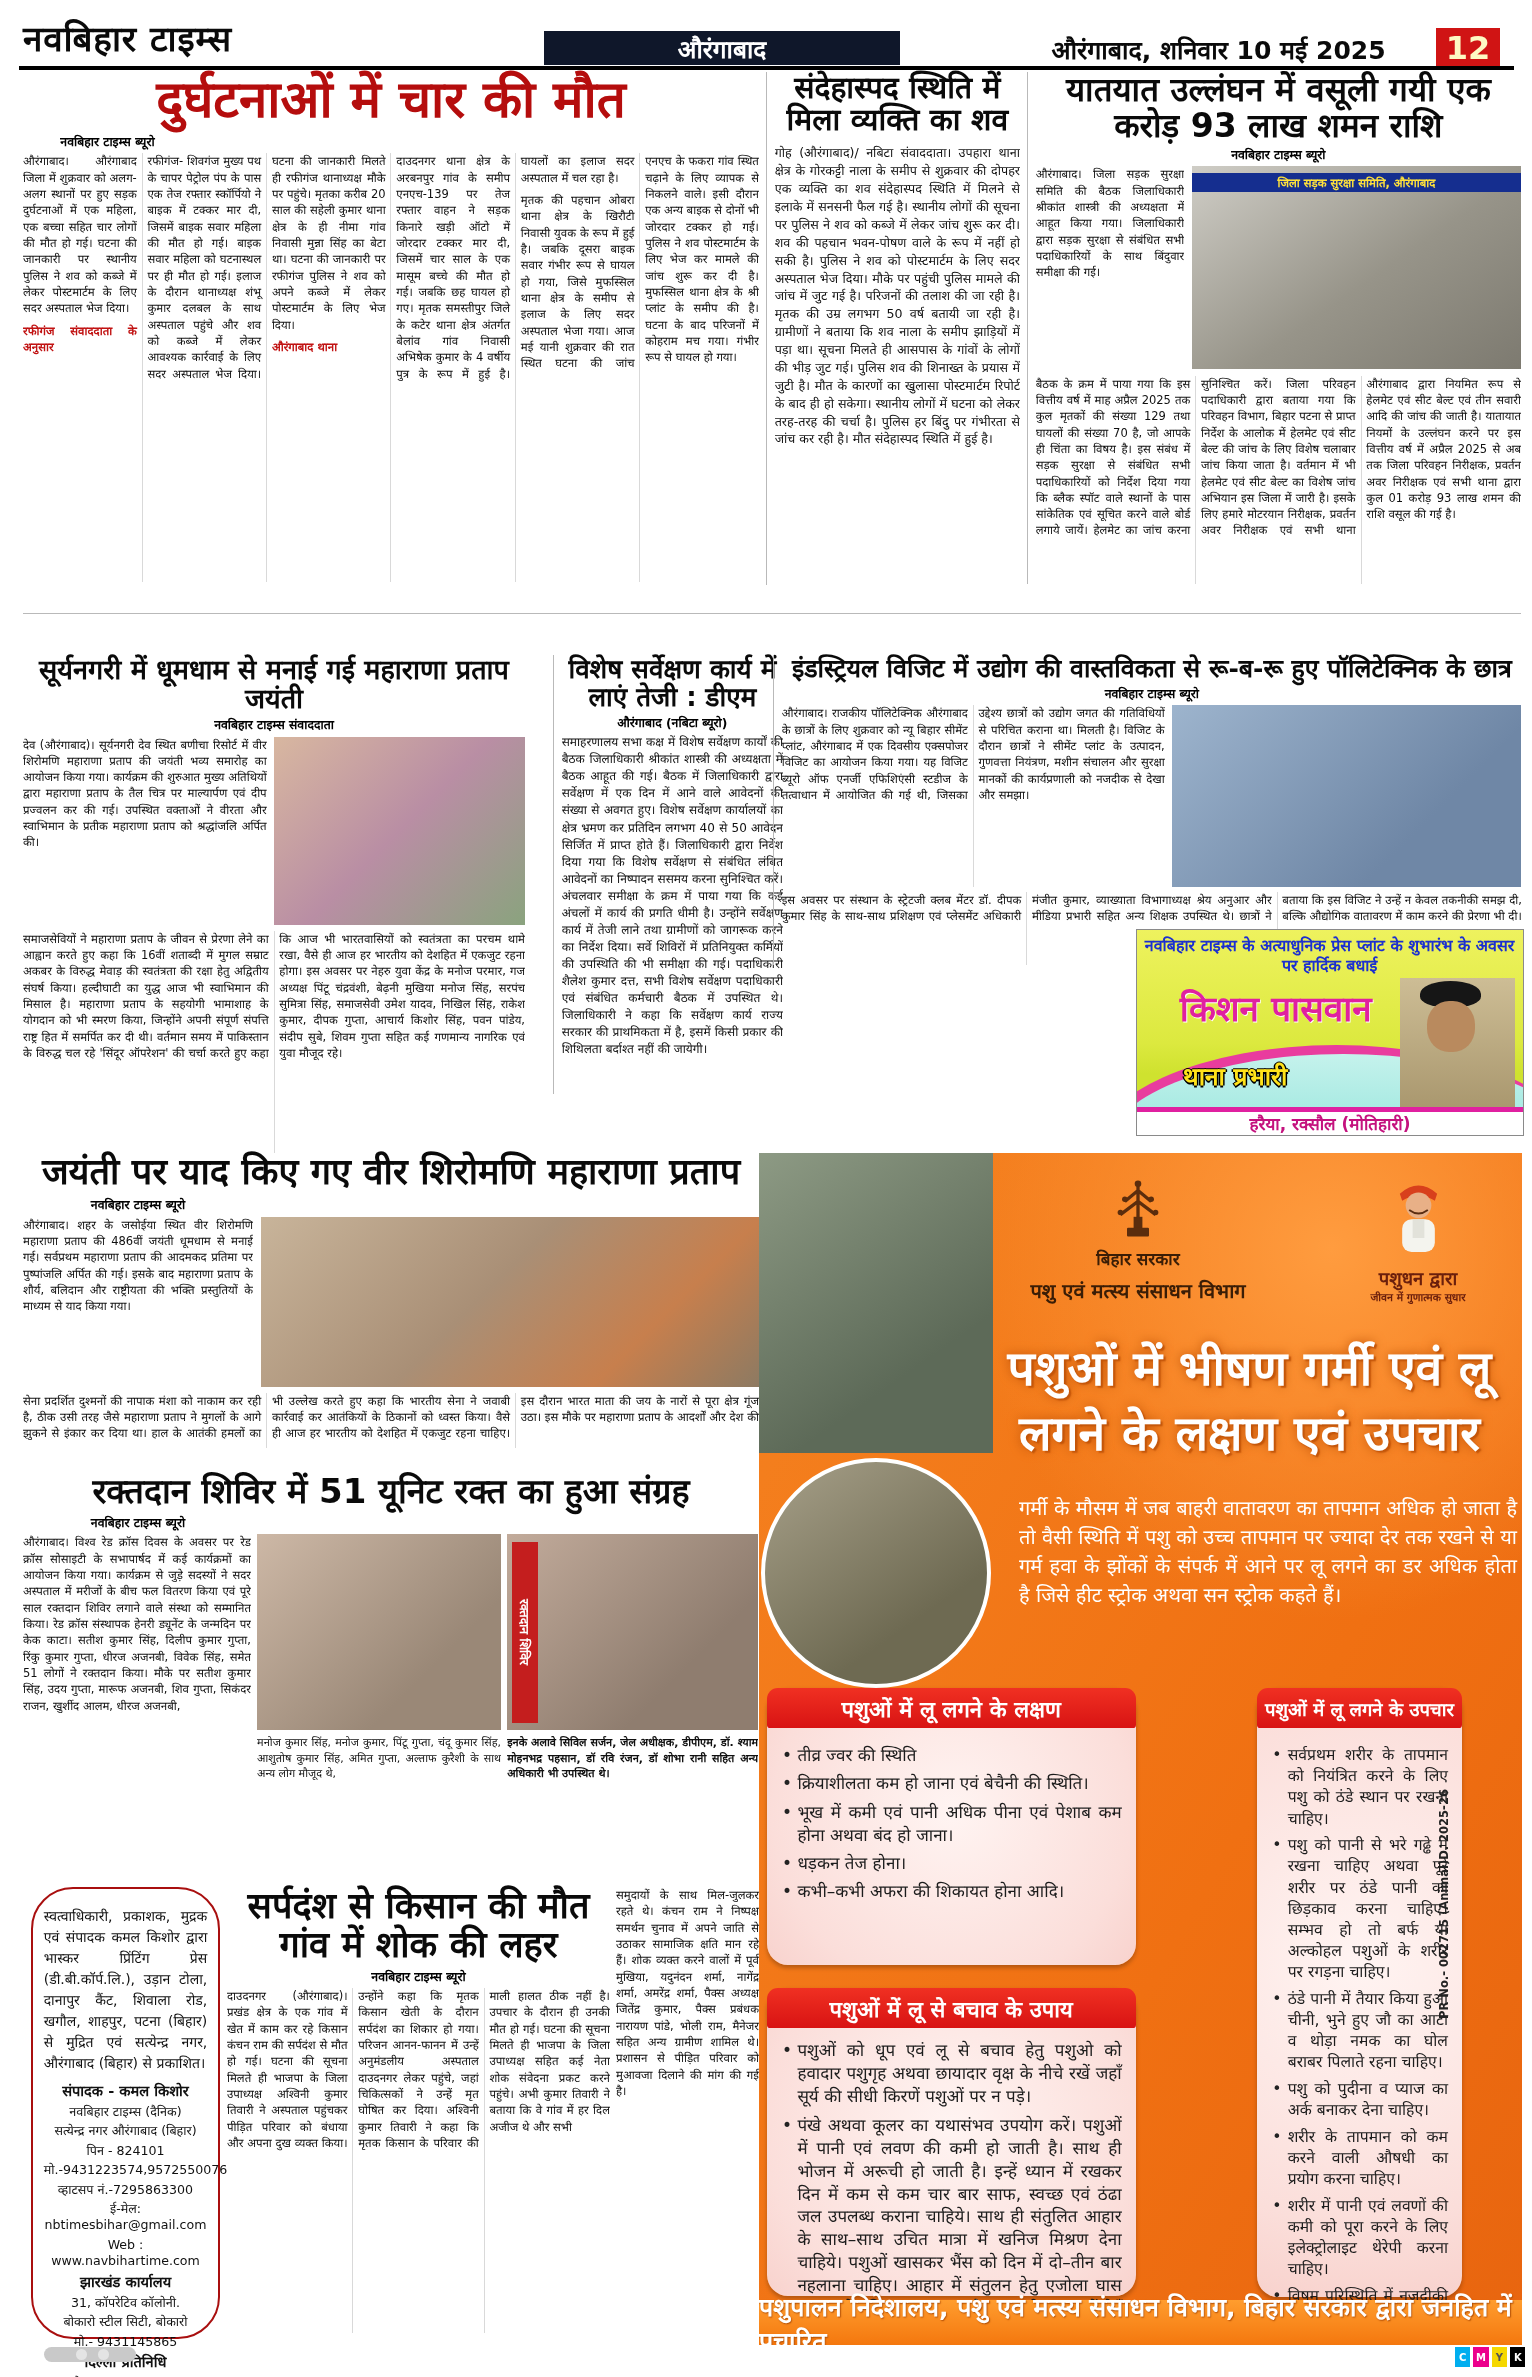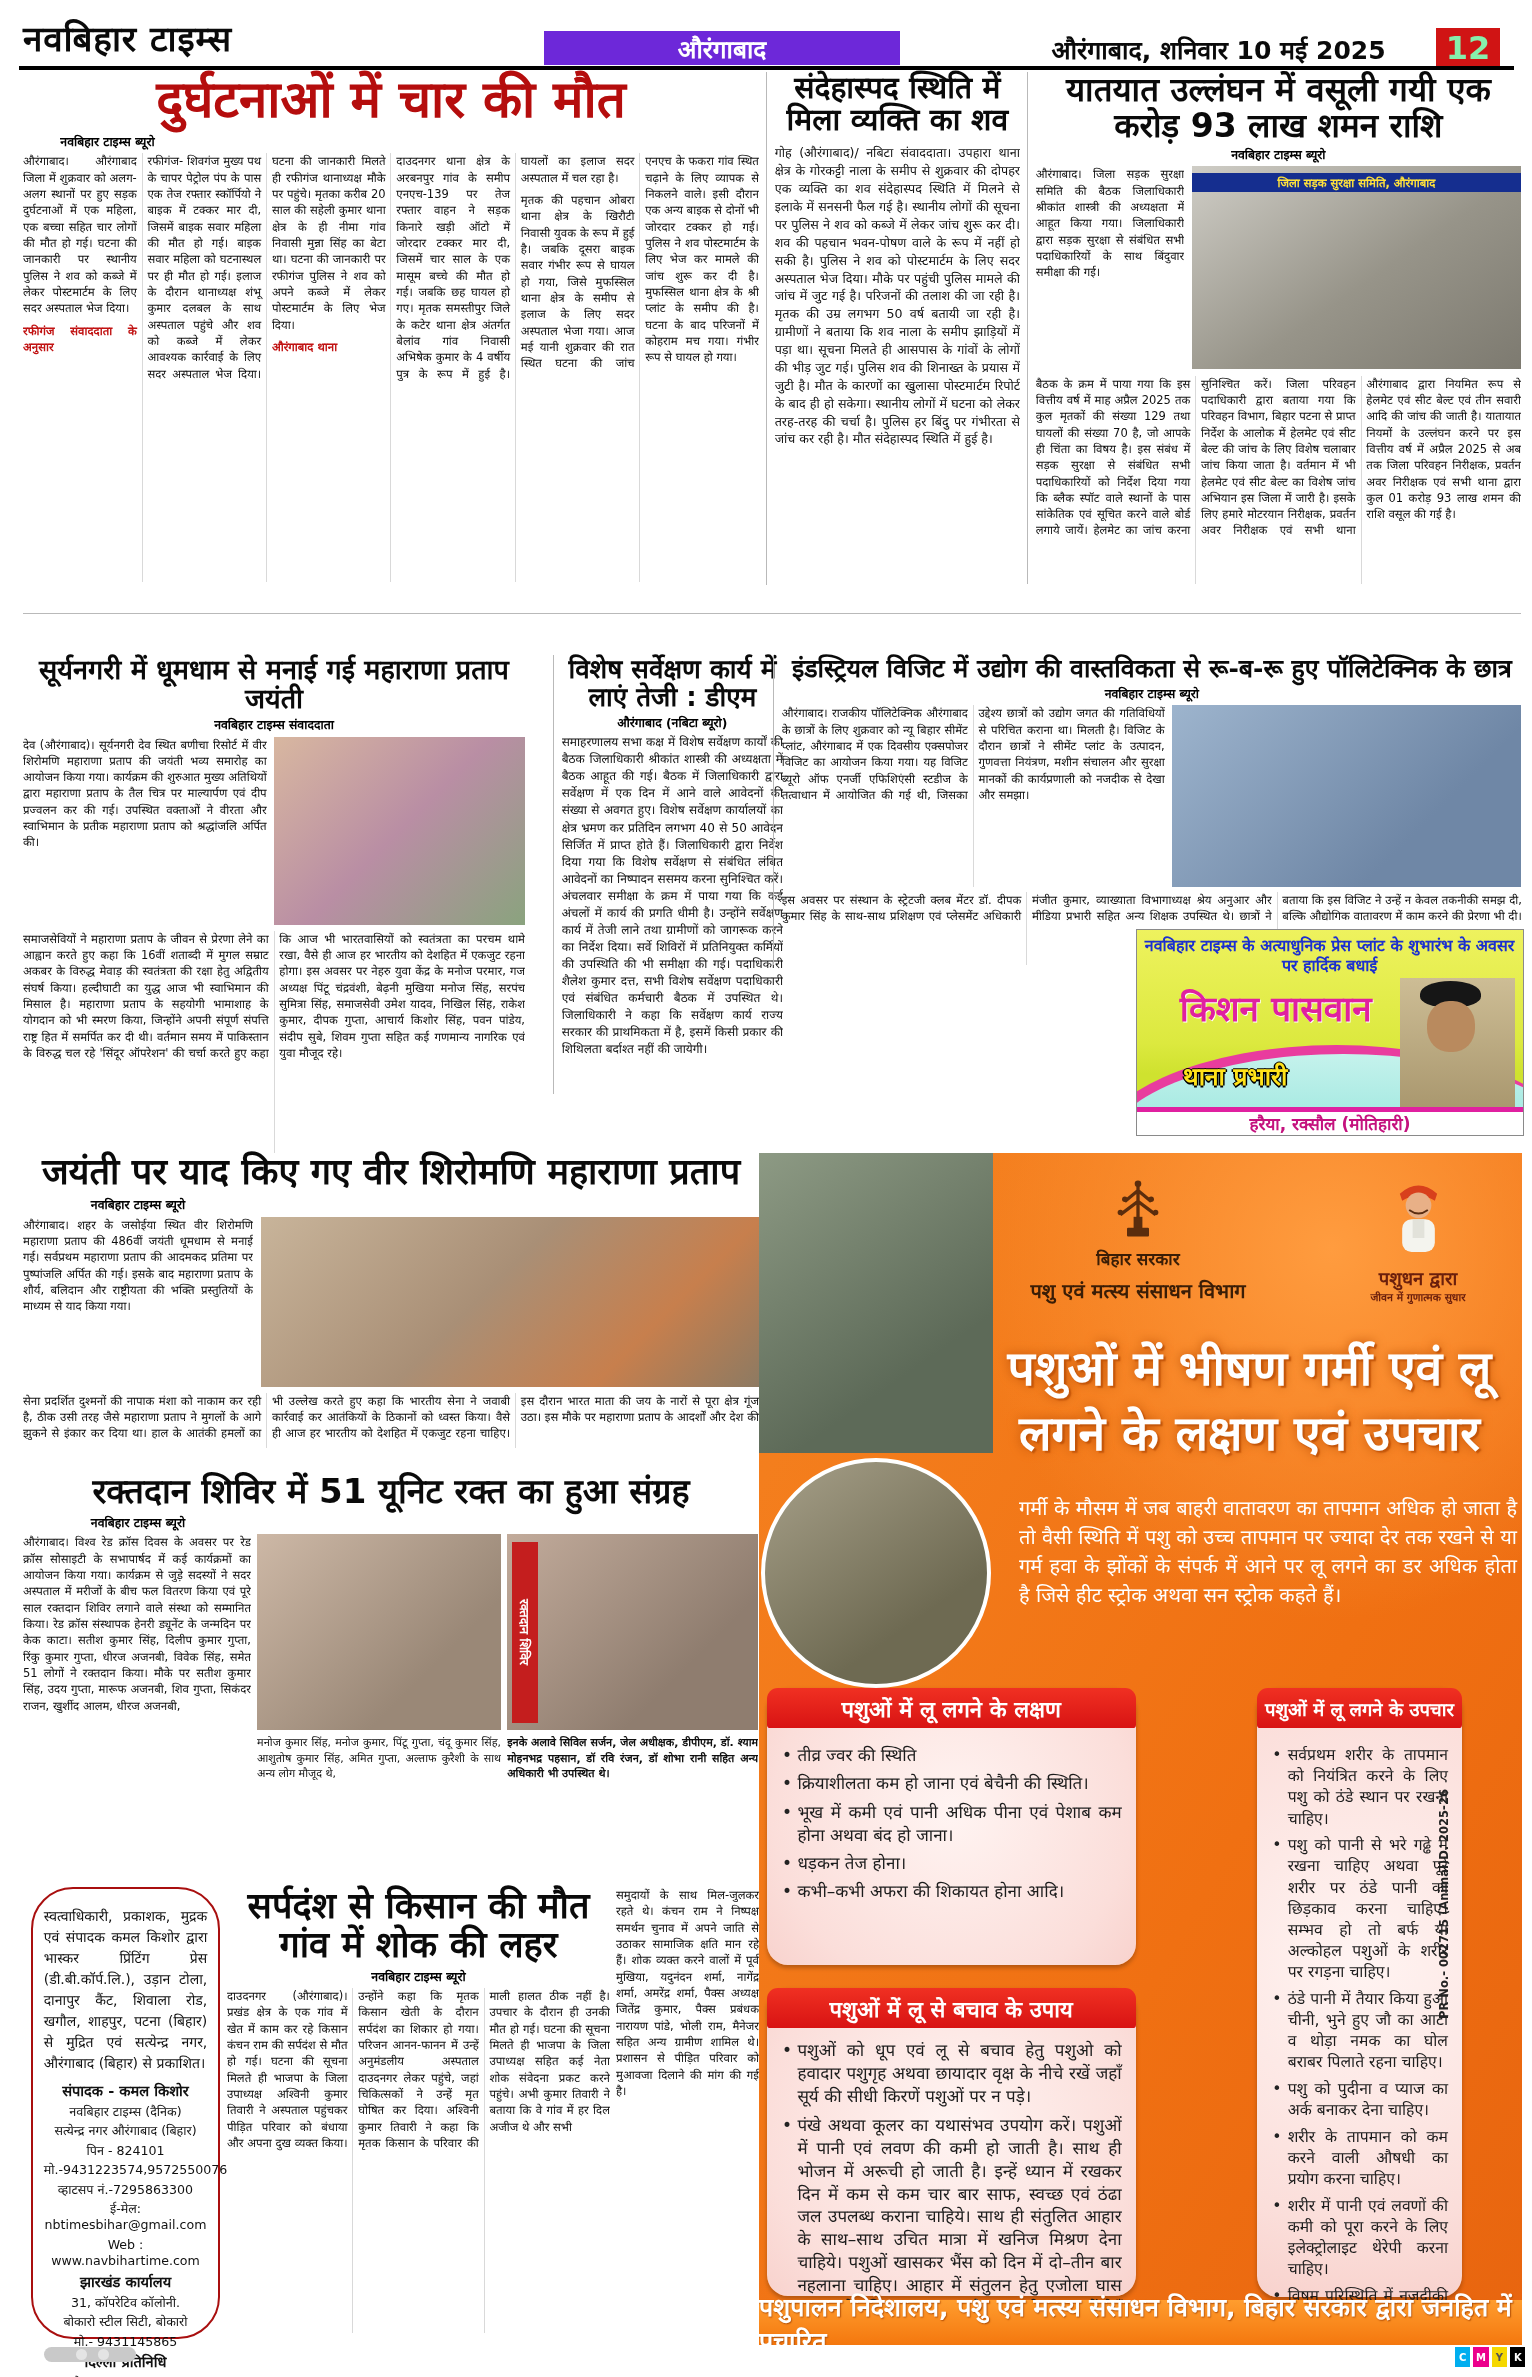--- a/index.html
+++ b/index.html
@@ -2,24 +2,24 @@
 <html lang="hi" style="font-size:12.3px"><head>
 <meta charset="utf-8">
 <style>
   html,body{margin:0;padding:0;background:#e8e8e8;}
   .page{position:relative;width:1533px;height:2377px;background:#ffffff;margin:0 auto;
         font-family:"DejaVu Sans","Liberation Sans",sans-serif;color:#111;overflow:hidden;padding-left:46px;}
   .abs{position:absolute;}
   
   .masthead{left:23px;top:14px;font-size:35px;font-weight:bold;color:#0a0a0a;letter-spacing:0.8px;}
   .header-rule{left:19px;top:66px;width:1495px;height:3.8px;background:#000;}
-  .edition-bar{left:544px;top:31px;width:356px;height:34px;background:#6d28d9;color:#fff;
+  .edition-bar{left:544px;top:31px;width:356px;height:34px;background:#0f172a;color:#fff;
                font-size:24.5px;font-weight:bold;display:flex;align-items:center;justify-content:center;}
   .date-text{left:1019px;top:32px;width:399px;font-size:25px;font-weight:bold;text-align:center;color:#0a0a0a;}
-  .pagenum{left:1436px;top:28px;width:64px;height:40px;background:#d01414;color:#86efac;font-size:32px;
+  .pagenum{left:1436px;top:28px;width:64px;height:40px;background:#d01414;color:#fef9c3;font-size:32px;
            font-weight:bold;display:flex;align-items:center;justify-content:center;}
   
   .hl{font-weight:bold;text-align:center;line-height:1.08;color:#0a0a0a;}
   .hl-red{color:#b50d0d;}
   .byline{font-weight:bold;text-align:center;font-size:12.3px;margin:3.1px auto;color:#000;}
   .body-txt{font-size:11.5px;line-height:1.42;text-align:justify;color:#101010;overflow:hidden;}
   .cols-6{column-count:6;column-gap:10.7px;column-rule:0.8px solid #d9d9d9;}
   .cols-3{column-count:3;column-gap:10.7px;column-rule:0.8px solid #d9d9d9;}
   .cols-2{column-count:2;column-gap:10.7px;column-rule:0.8px solid #d9d9d9;}
   .subhead-red{color:#c11212;font-weight:bold;margin:3.1px 0;}

